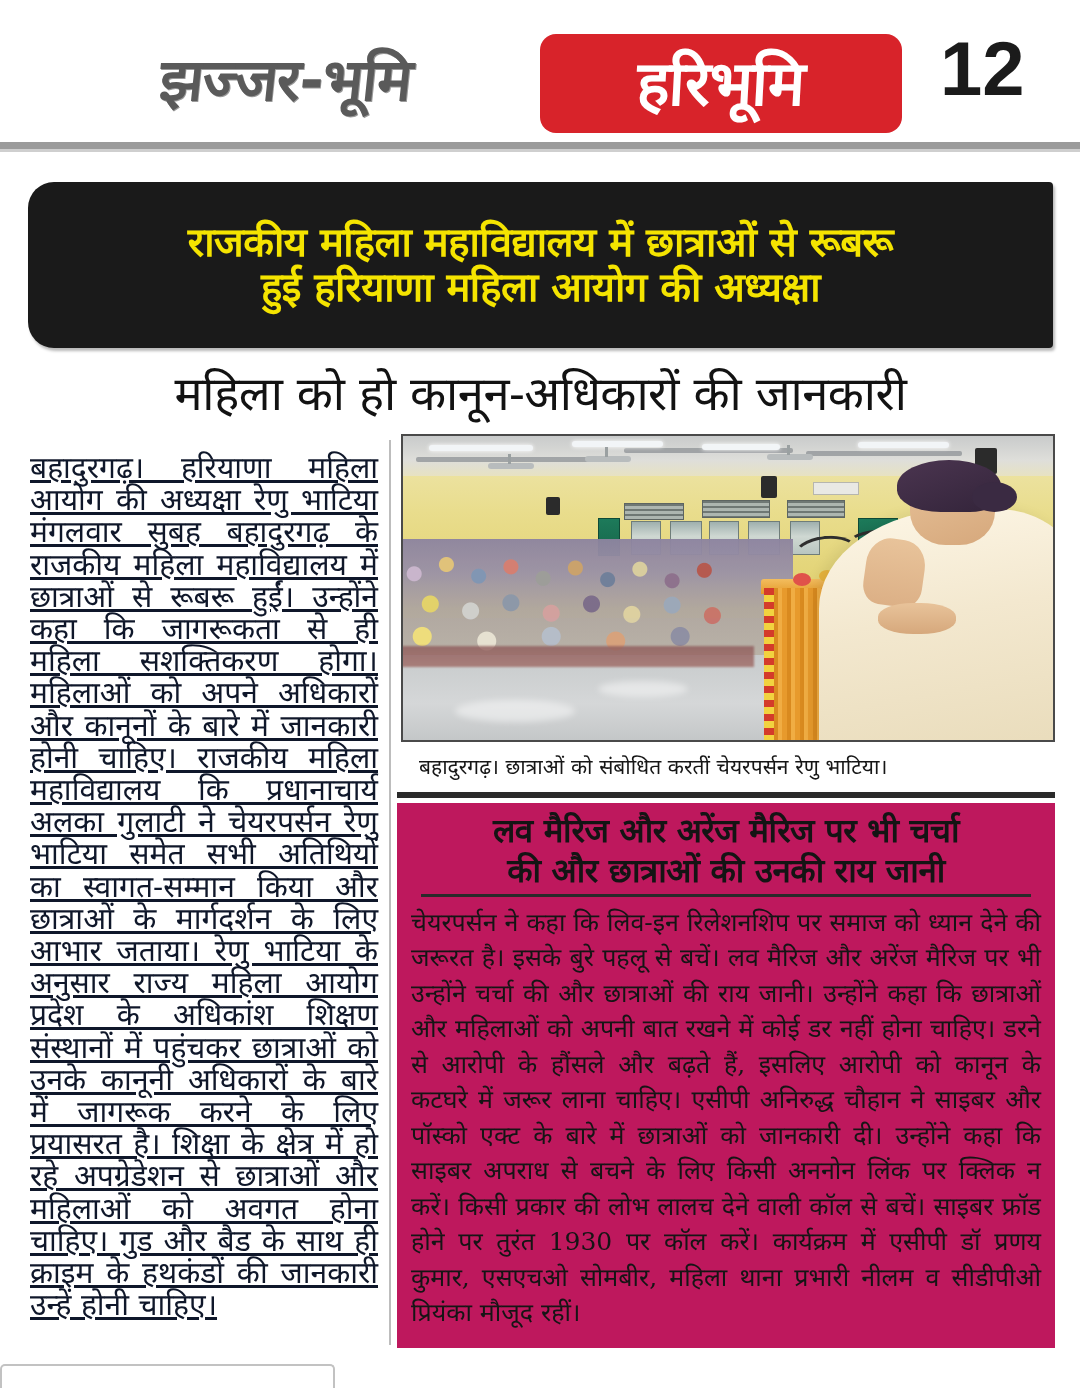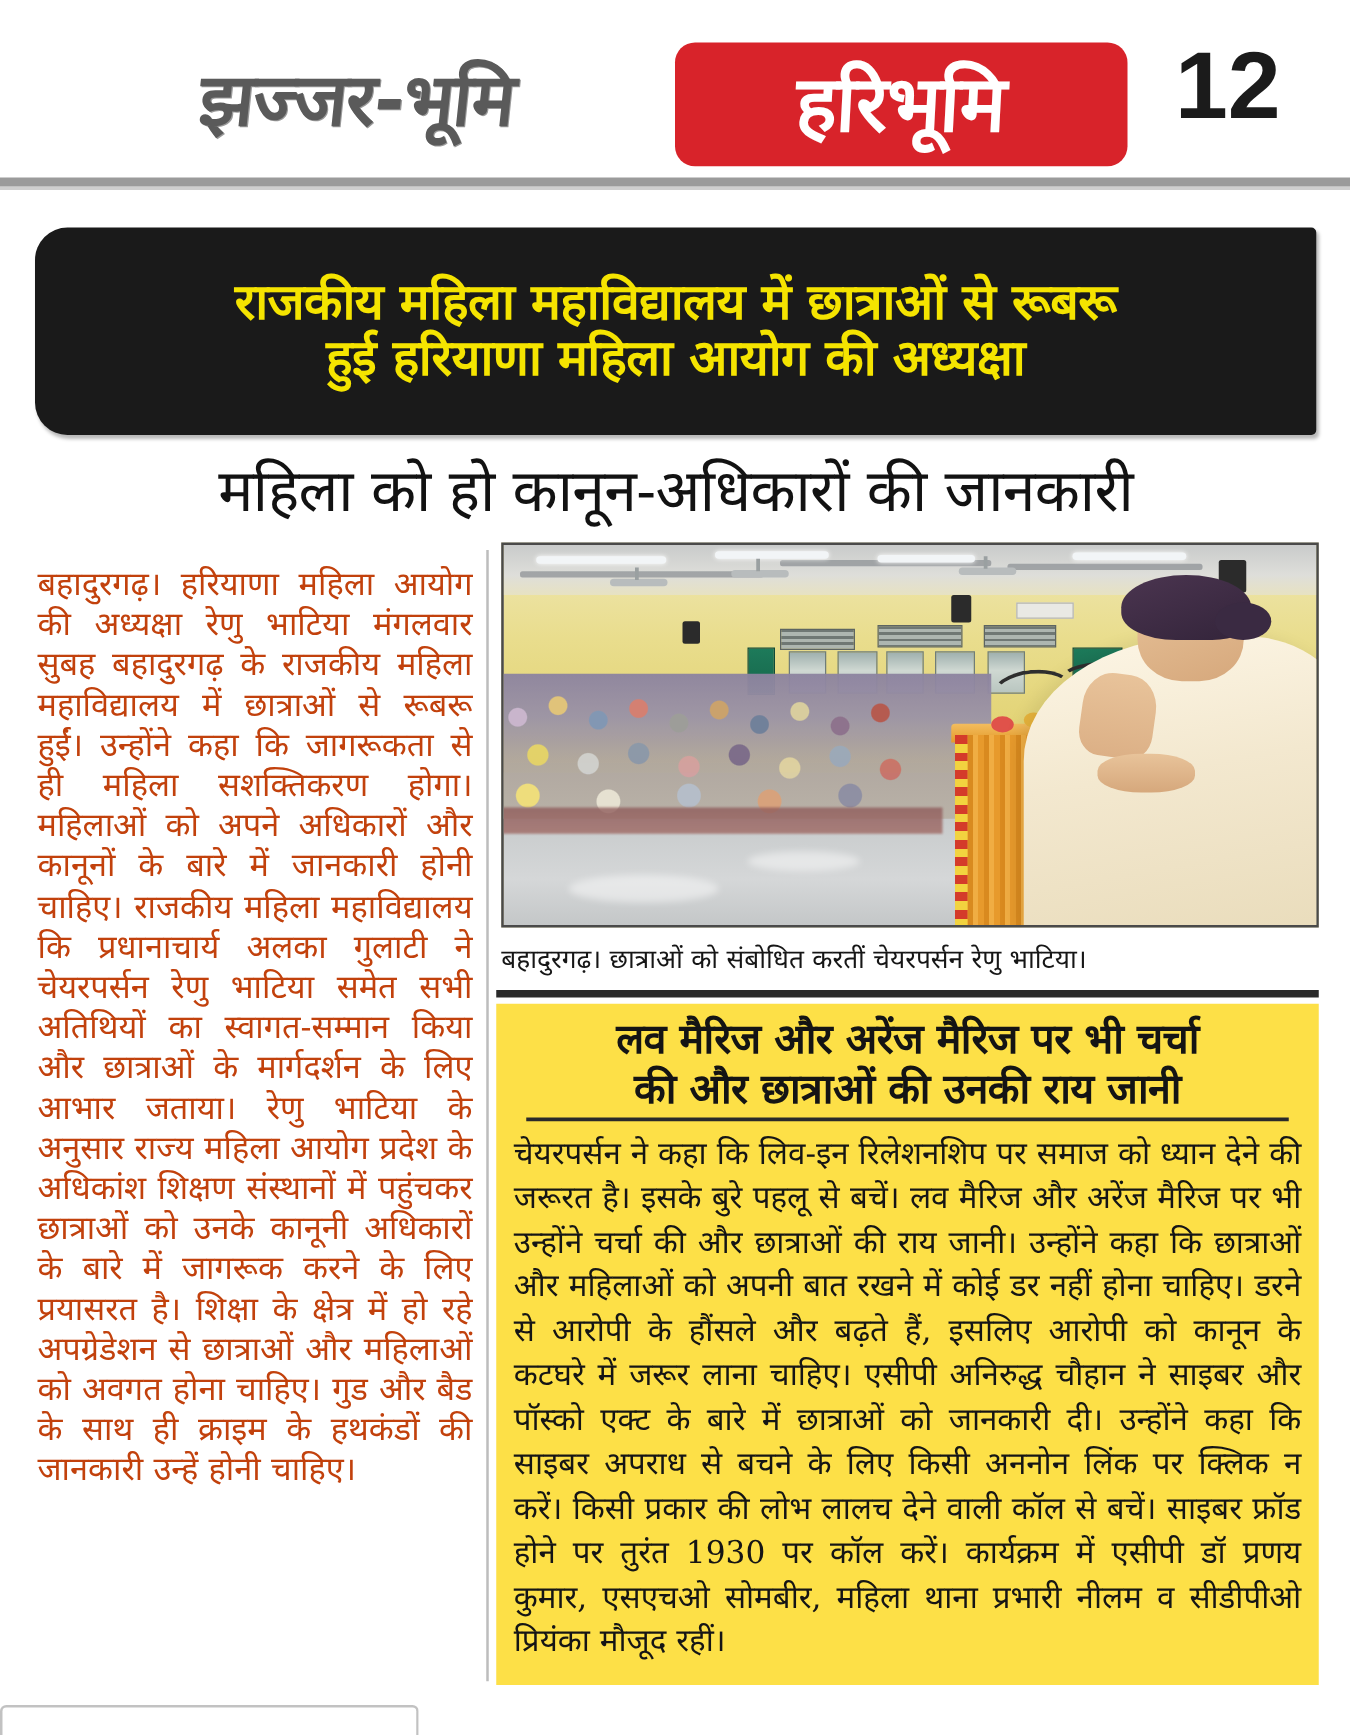--- a/index.html
+++ b/index.html
@@ -157,26 +157,27 @@
   .left-col {
     position: absolute;
     left: 30px;
     top: 452px;
     width: 348px;
     height: 890px;
   }
   .left-col p {
     margin: 0;
     font-family: "DejaVu Serif", serif;
-    font-size: 26px;
+    font-size: 30px;
     line-height: 32.2px;
-    color: #c2410c;
+    color: #0f172a;
     text-align: justify;
     text-align-last: left;
     word-spacing: 0px;
+    text-decoration: underline;
   }
 
   
   .photo-wrap {
     position: absolute;
     left: 401px;
     top: 434px;
     width: 654px;
     height: 308px;
     border: 2px solid #4a4a4a;
@@ -428,38 +429,39 @@
     height: 34px;
     display: flex;
     align-items: center;
   }
   .caption-text {
     font-family: "DejaVu Serif", serif;
     font-size: 21px;
     line-height: 1.15;
     color: #161616;
     white-space: nowrap;
+    margin-left: 18px;
   }
   .caption-rule {
     position: absolute;
     left: 397px;
     top: 792px;
     width: 658px;
     height: 6px;
     background: #2a2a2a;
   }
 
   
   .sidebox {
     position: absolute;
     left: 397px;
     top: 803px;
     width: 658px;
     height: 545px;
-    background: #fde047;
+    background: #be185d;
     box-sizing: border-box;
     padding: 8px 14px 10px 14px;
   }
   .sidebox-title {
     font-family: "DejaVu Sans", sans-serif;
     font-weight: bold;
     font-size: 33px;
     line-height: 1.22;
     color: #141414;
     text-align: center;

